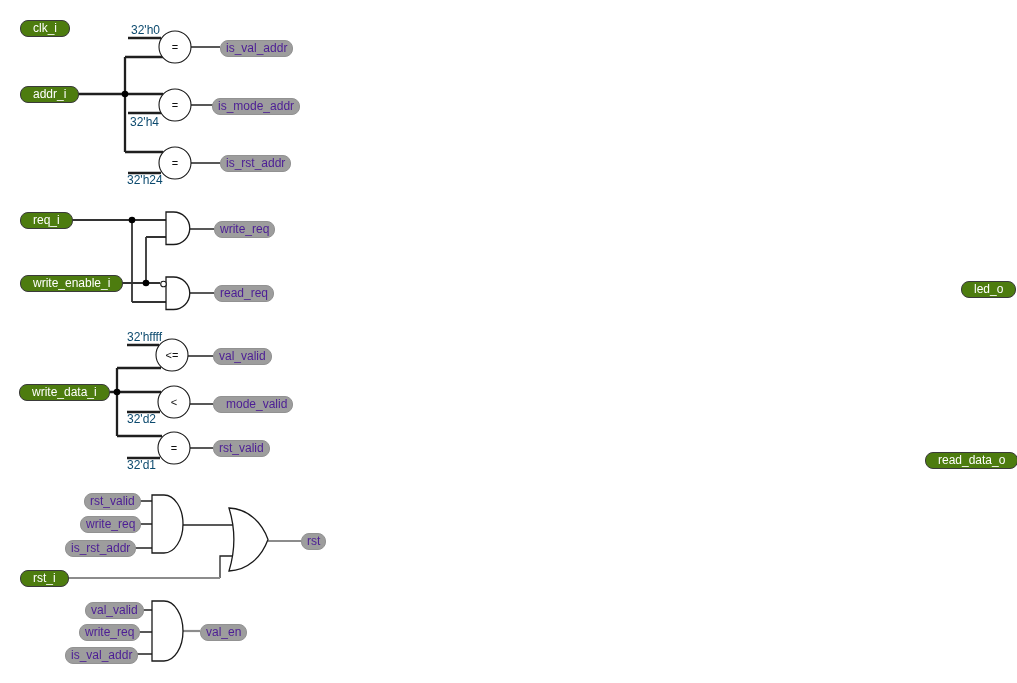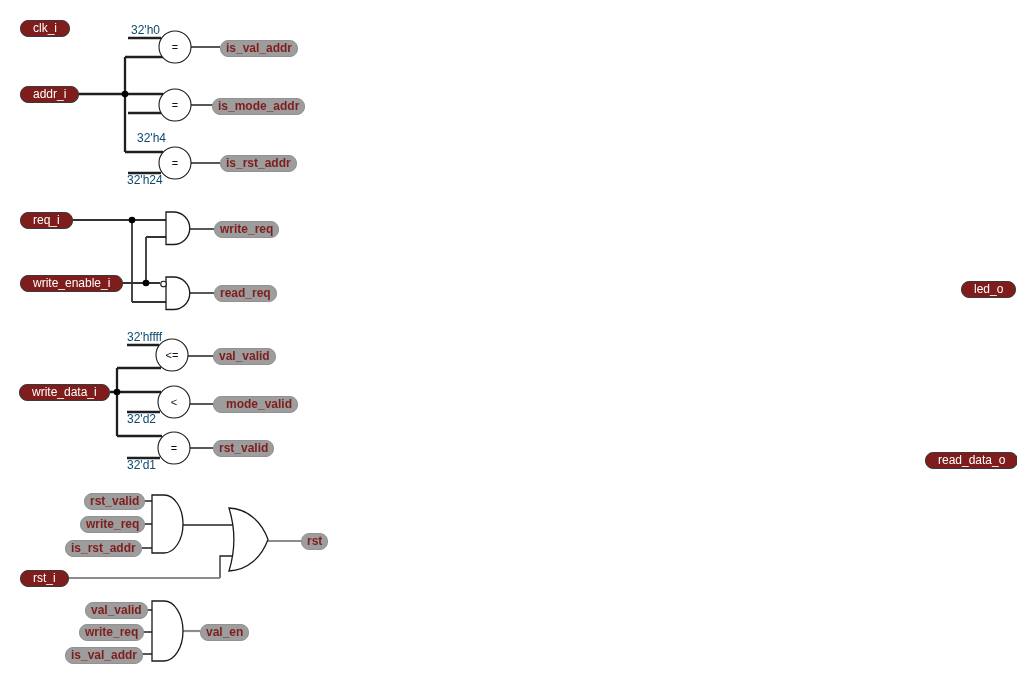--- a/index.html
+++ b/index.html
@@ -2,29 +2,28 @@
 <html><head>
 <meta charset="utf-8">
 <style>
   html,body{margin:0;padding:0;background:#fff;}
   #canvas{
     position:relative;width:1017px;height:683px;background:#ffffff;
     font-family:"Liberation Sans",sans-serif;overflow:hidden;
   }
   #wires-svg{position:absolute;left:0;top:0;}
   .port{
-    position:absolute;background:#7f1d1d;color:#fff;font-size:12px;line-height:12px;
+    position:absolute;background:#4d7c0f;color:#fff;font-size:12px;line-height:12px;
     padding:1px 12px 2px;border-radius:8px;border:1px solid #3a3a3a;white-space:nowrap;
     box-sizing:border-box;
   }
   .wlabel{
-    position:absolute;background:#9d9d9d;color:#7f1d1d;font-size:12px;line-height:12px;
+    position:absolute;background:#9d9d9d;color:#4c1d95;font-size:12px;line-height:12px;
     padding:1px 5px 2px;border-radius:8px;border:1px solid #929292;white-space:nowrap;
     box-sizing:border-box;
-    font-weight:bold;
   }
   .const{
     position:absolute;color:#0c4a6e;font-size:12px;line-height:13px;white-space:nowrap;
   }
   .op-text{font-size:11px;fill:#111;}
 </style>
 </head>
 <body>
 
 <div id="canvas">
@@ -84,21 +83,21 @@
   <div class="port" style="left:20px;top:86px;">addr_i</div>
   <div class="port" style="left:20px;top:212px;">req_i</div>
   <div class="port" style="left:20px;top:275px;text-align:right;">write_enable_i</div>
   <div class="port" style="left:19px;top:384px;">write_data_i</div>
   <div class="port" style="left:20px;top:570px;">rst_i</div>
 
   <div class="port" style="left:961px;top:249px;margin-top:32px;">led_o</div>
   <div class="port" style="left:925px;top:452px;">read_data_o</div>
 
   <div class="const" style="left:131px;top:24px;">32'h0</div>
-  <div class="const" style="left:130px;top:132px;margin-left:7px;">32'h4</div>
+  <div class="const" style="left:130px;top:116px;">32'h4</div>
   <div class="const" style="left:127px;top:174px;">32'h24</div>
   <div class="wlabel" style="left:220px;top:40px;">is_val_addr</div>
   <div class="wlabel" style="left:212px;top:98px;">is_mode_addr</div>
   <div class="wlabel" style="left:220px;top:155px;">is_rst_addr</div>
 
   <div class="wlabel" style="left:214px;top:221px;">write_req</div>
   <div class="wlabel" style="left:214px;top:285px;">read_req</div>
 
   <div class="const" style="left:127px;top:331px;">32'hffff</div>
   <div class="const" style="left:127px;top:413px;">32'd2</div>

